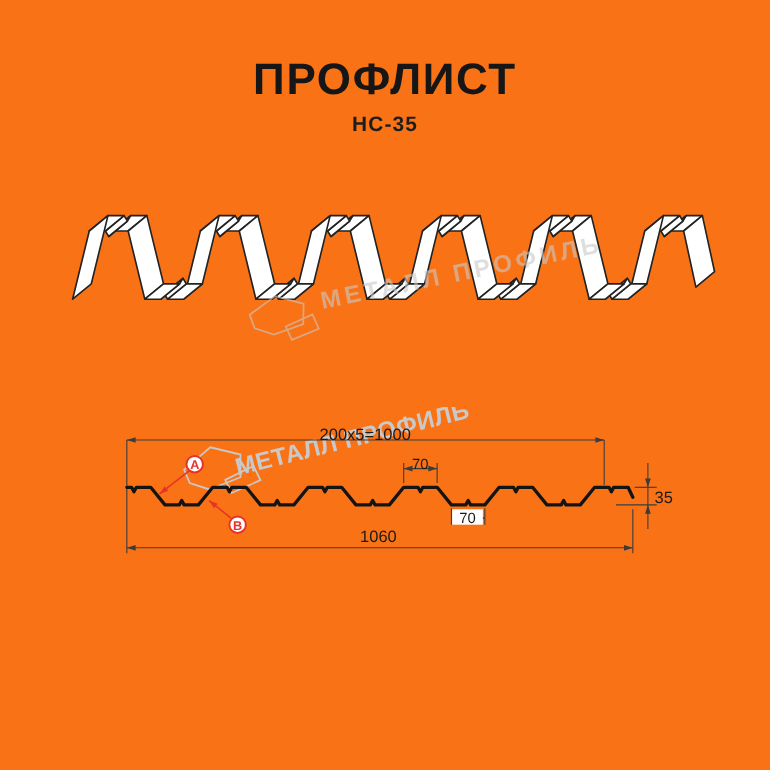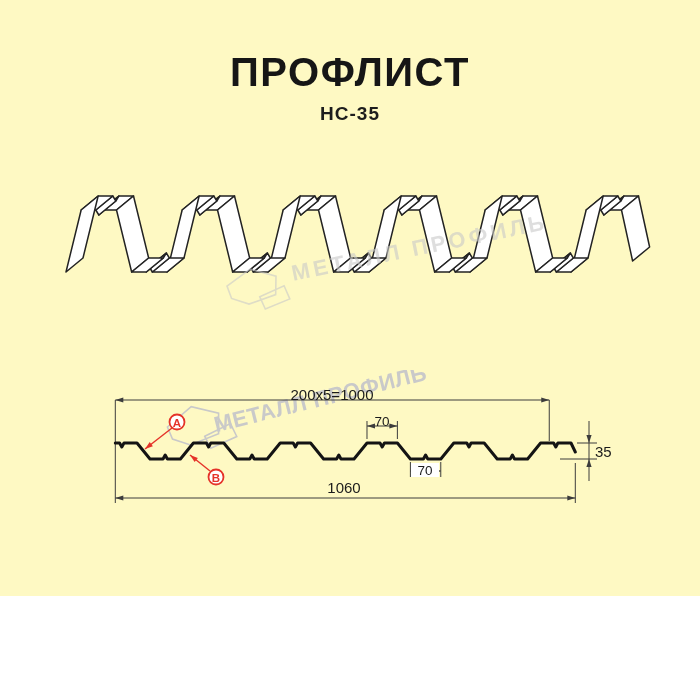--- a/index.html
+++ b/index.html
@@ -1,16 +1,16 @@
 <!DOCTYPE html>
 <html><head>
 <meta charset="utf-8">
 <style>
   html,body{margin:0;padding:0;background:#ffffff;}
-  #page{position:relative;width:700px;height:596px;background:#fef9c3;overflow:hidden;
+  #page{position:relative;width:700px;height:700px;background:#f97316;overflow:hidden;
         font-family:"Liberation Sans", sans-serif;}
   .title{position:absolute;top:50px;left:0;width:700px;text-align:center;
          font-size:40px;font-weight:700;letter-spacing:1.5px;color:#161616;}
   .subtitle{position:absolute;top:103px;left:0;width:700px;text-align:center;
             font-size:19px;font-weight:700;letter-spacing:1px;color:#1d1d1d;}
   .footer{position:absolute;top:612px;left:0;width:700px;text-align:center;
           font-size:17px;font-weight:700;letter-spacing:0.6px;color:#252525;}
   svg{position:absolute;left:0;}
   #svg-3d{top:176px;}
   #svg-cross{top:370px;}

